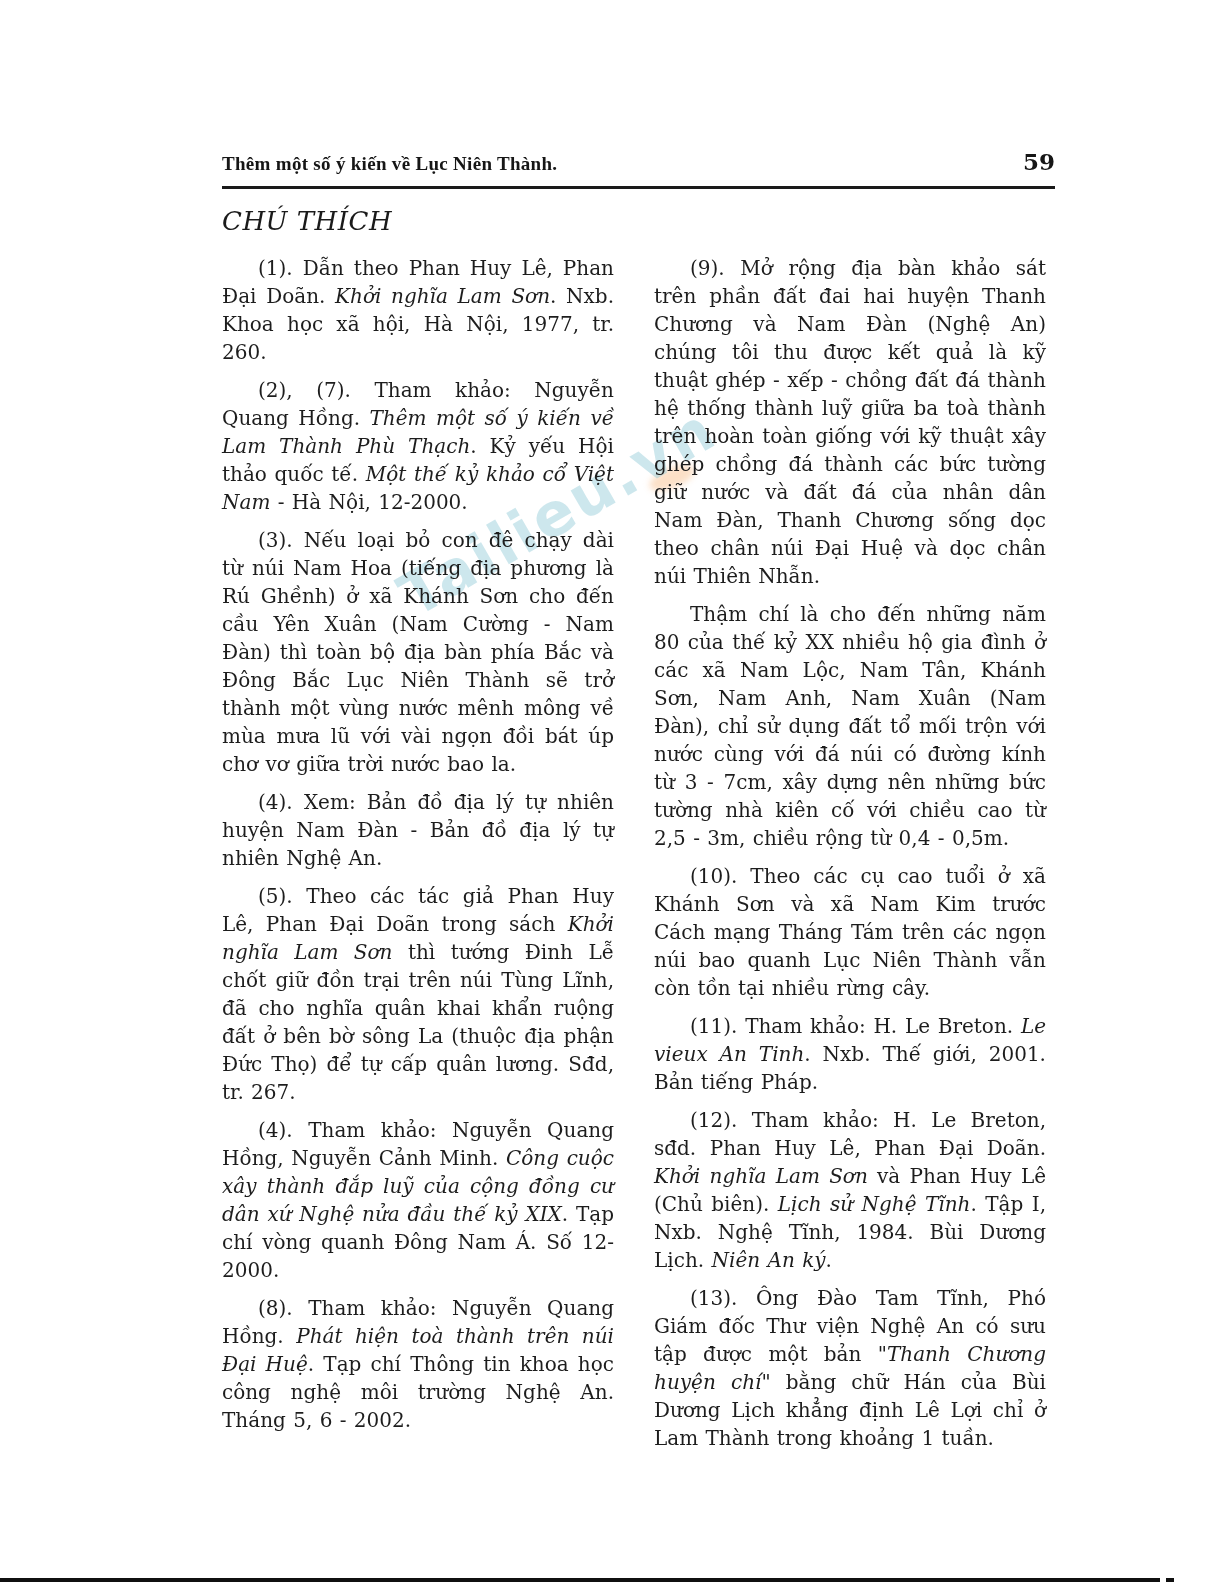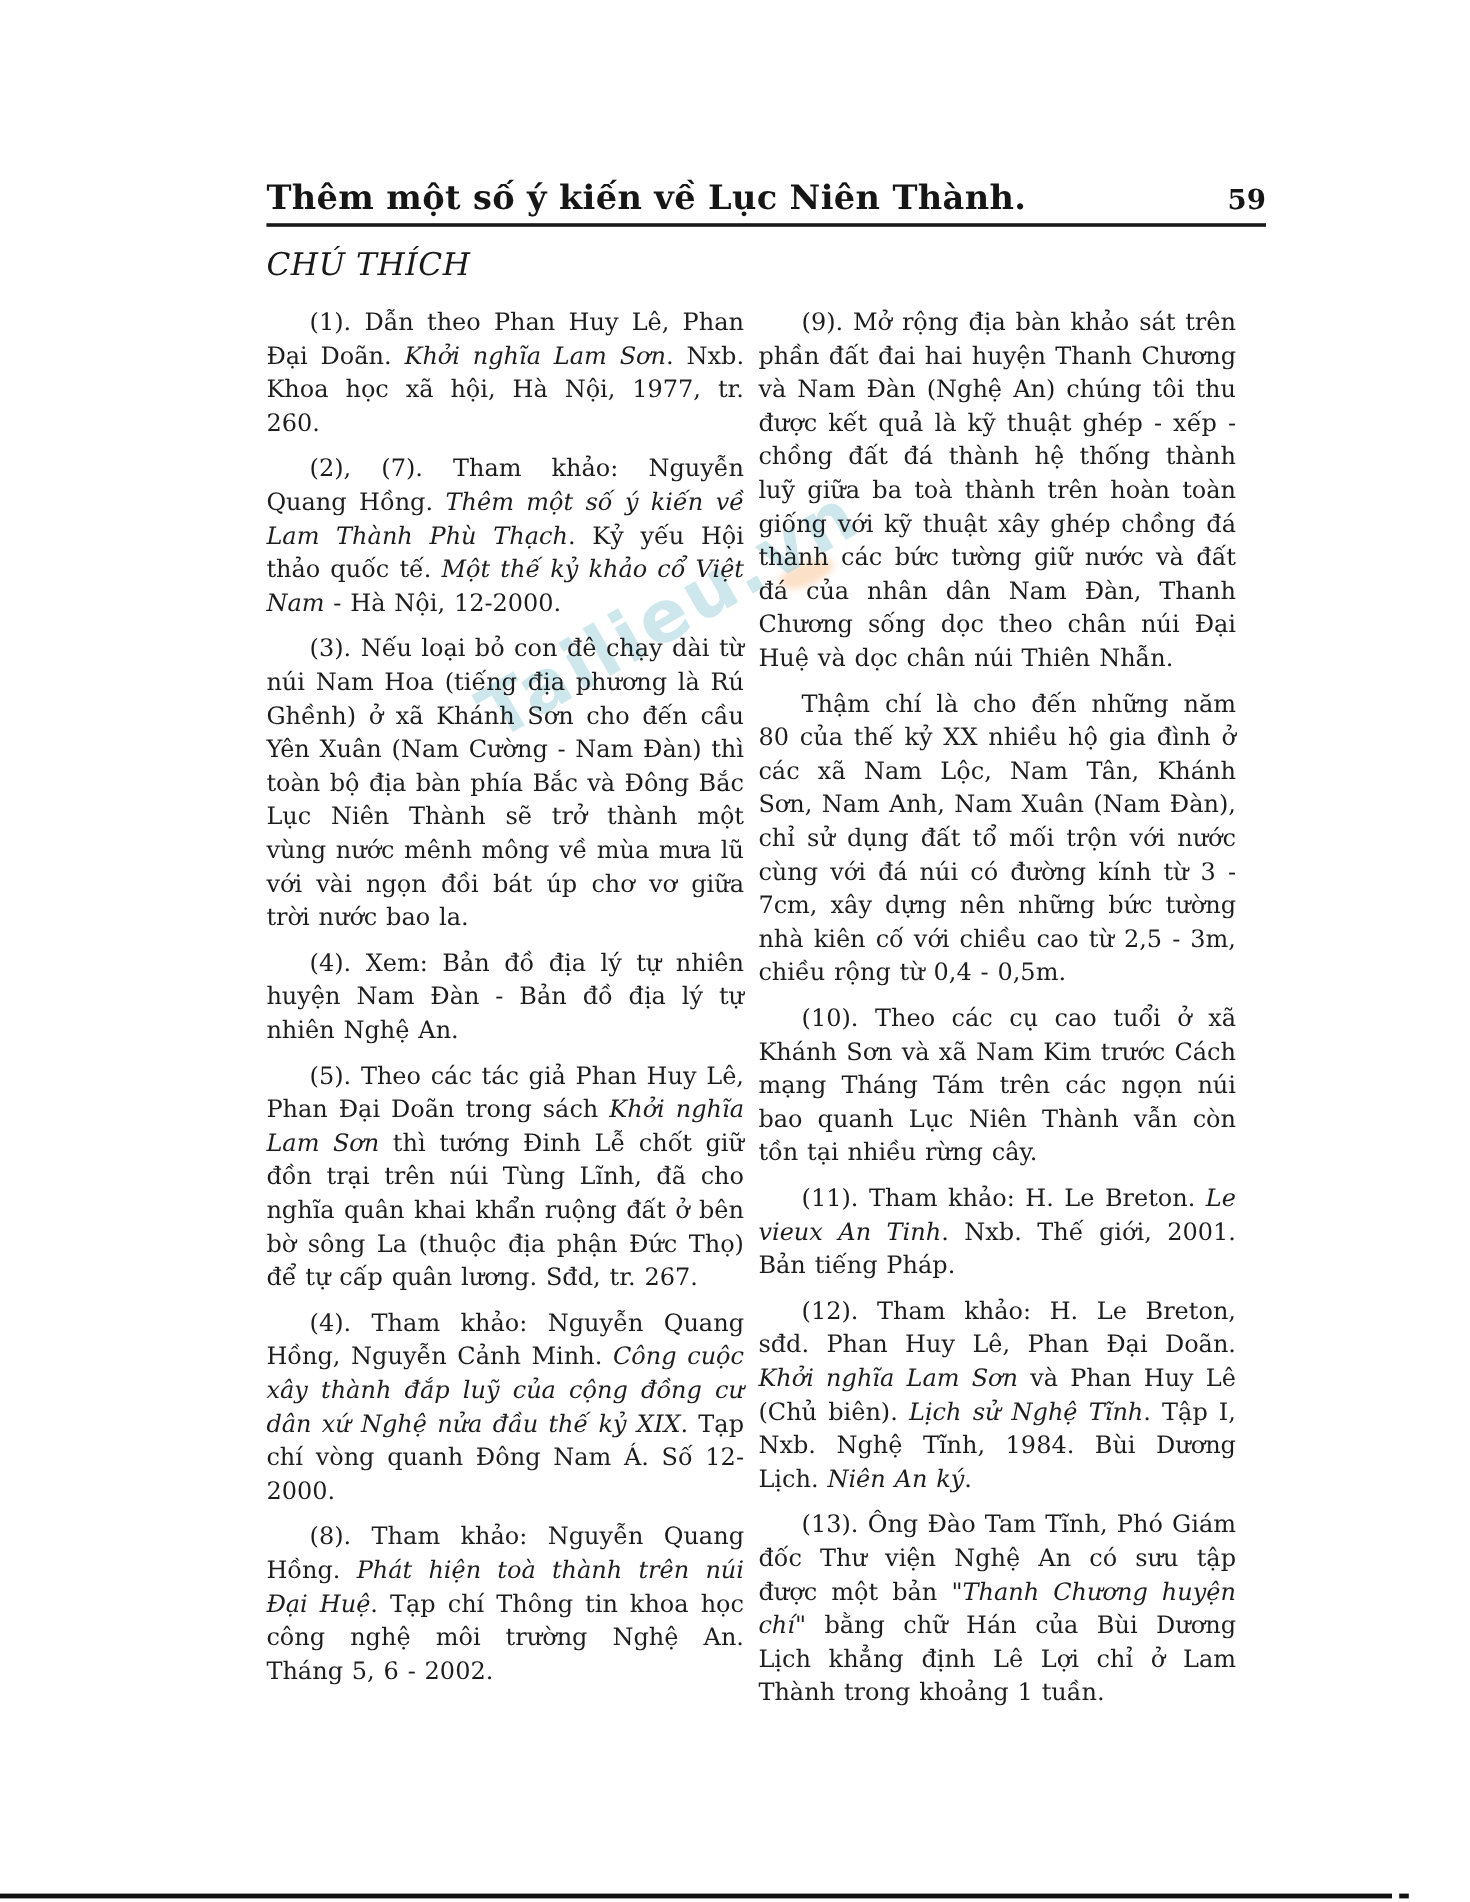--- a/index.html
+++ b/index.html
@@ -13,37 +13,37 @@
     position: absolute; left: 0; top: 0;
     width: 1225px; height: 1585px;
     overflow: hidden; background: #ffffff;
   }
   .header {
     position: absolute; left: 222px; top: 148px; width: 833px;
     display: flex; justify-content: space-between; align-items: baseline;
     color: #161616; z-index: 3;
   }
   .running-title {
-    font-weight: bold; font-size: 28px; letter-spacing: 0.3px;
+    font-weight: bold; font-size: 19px; letter-spacing: 0.3px; font-family: Liberation Serif, serif;
   }
   .page-number {
     font-weight: bold; font-size: 23px;
   }
   .header-rule {
     position: absolute; left: 222px; top: 186px;
     width: 833px; height: 3px; background: #1a1a1a; z-index: 3;
   }
   .section-title {
     position: absolute; left: 222px; top: 206px; margin: 0;
     font-size: 26px; font-weight: normal; font-style: italic;
     letter-spacing: 0.5px; color: #1a1a1a; z-index: 3;
   }
   .columns {
     position: absolute; left: 222px; top: 254px; width: 824px;
-    display: flex; gap: 12px; z-index: 2;
+    display: flex; gap: 40px; z-index: 2;
   }
   .col { width: 398px; }
   p.note {
     margin: 0 0 10px 0;
     font-size: 20px; line-height: 28px;
     text-align: justify; text-indent: 36px;
     color: #1d1d1d;
     word-spacing: 1px;
   }
   .it { font-style: italic; }

